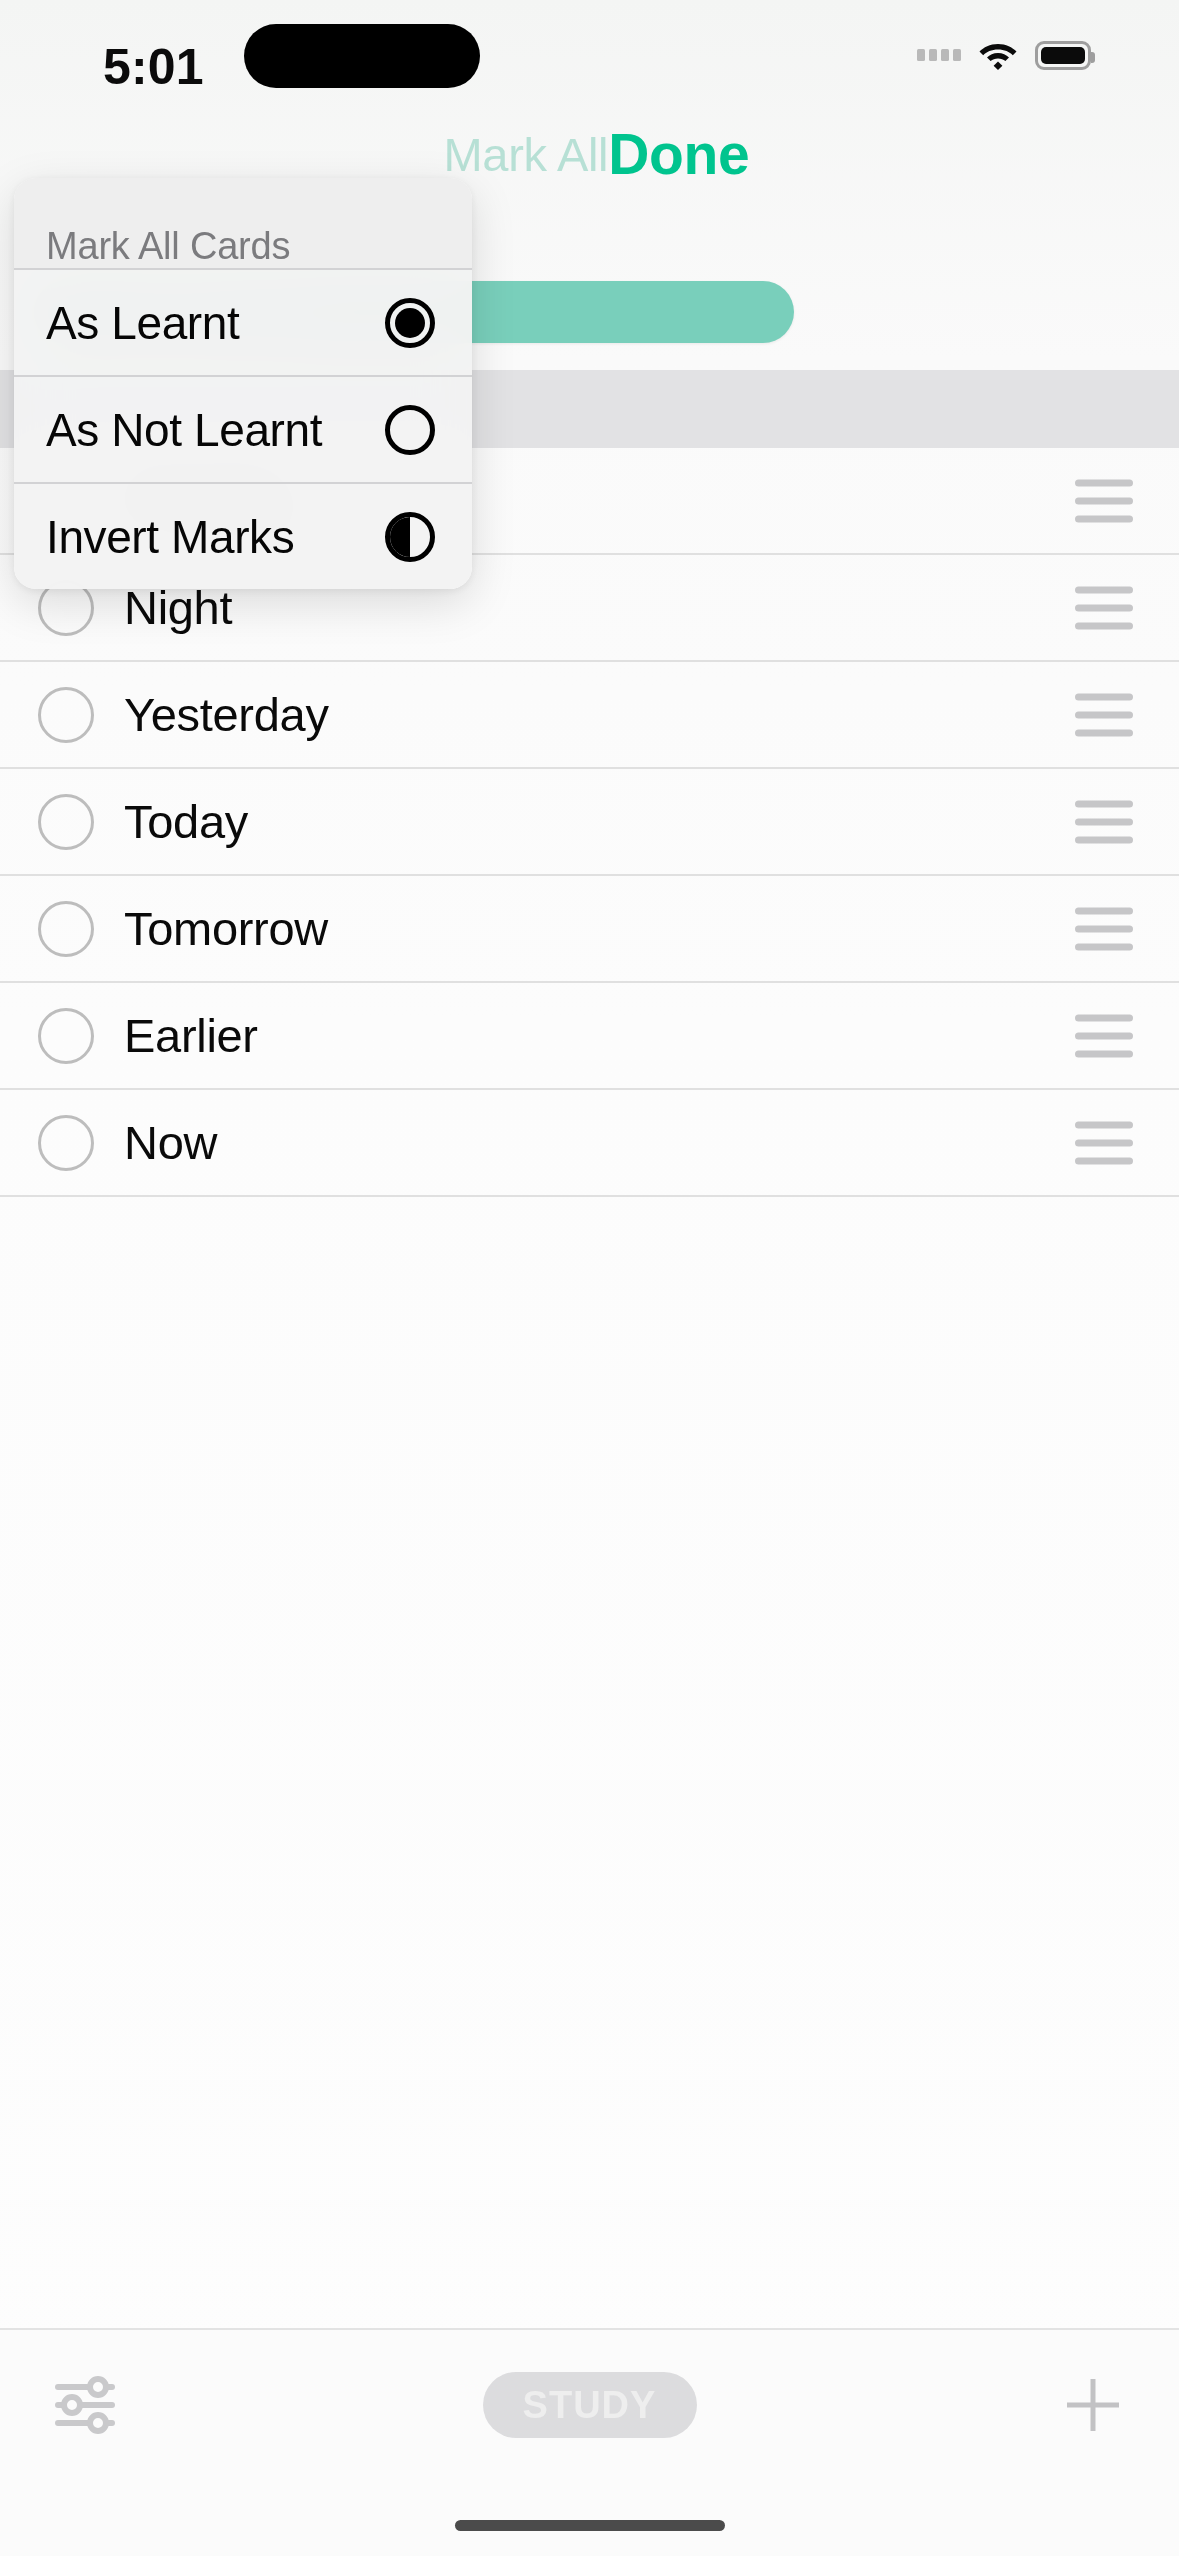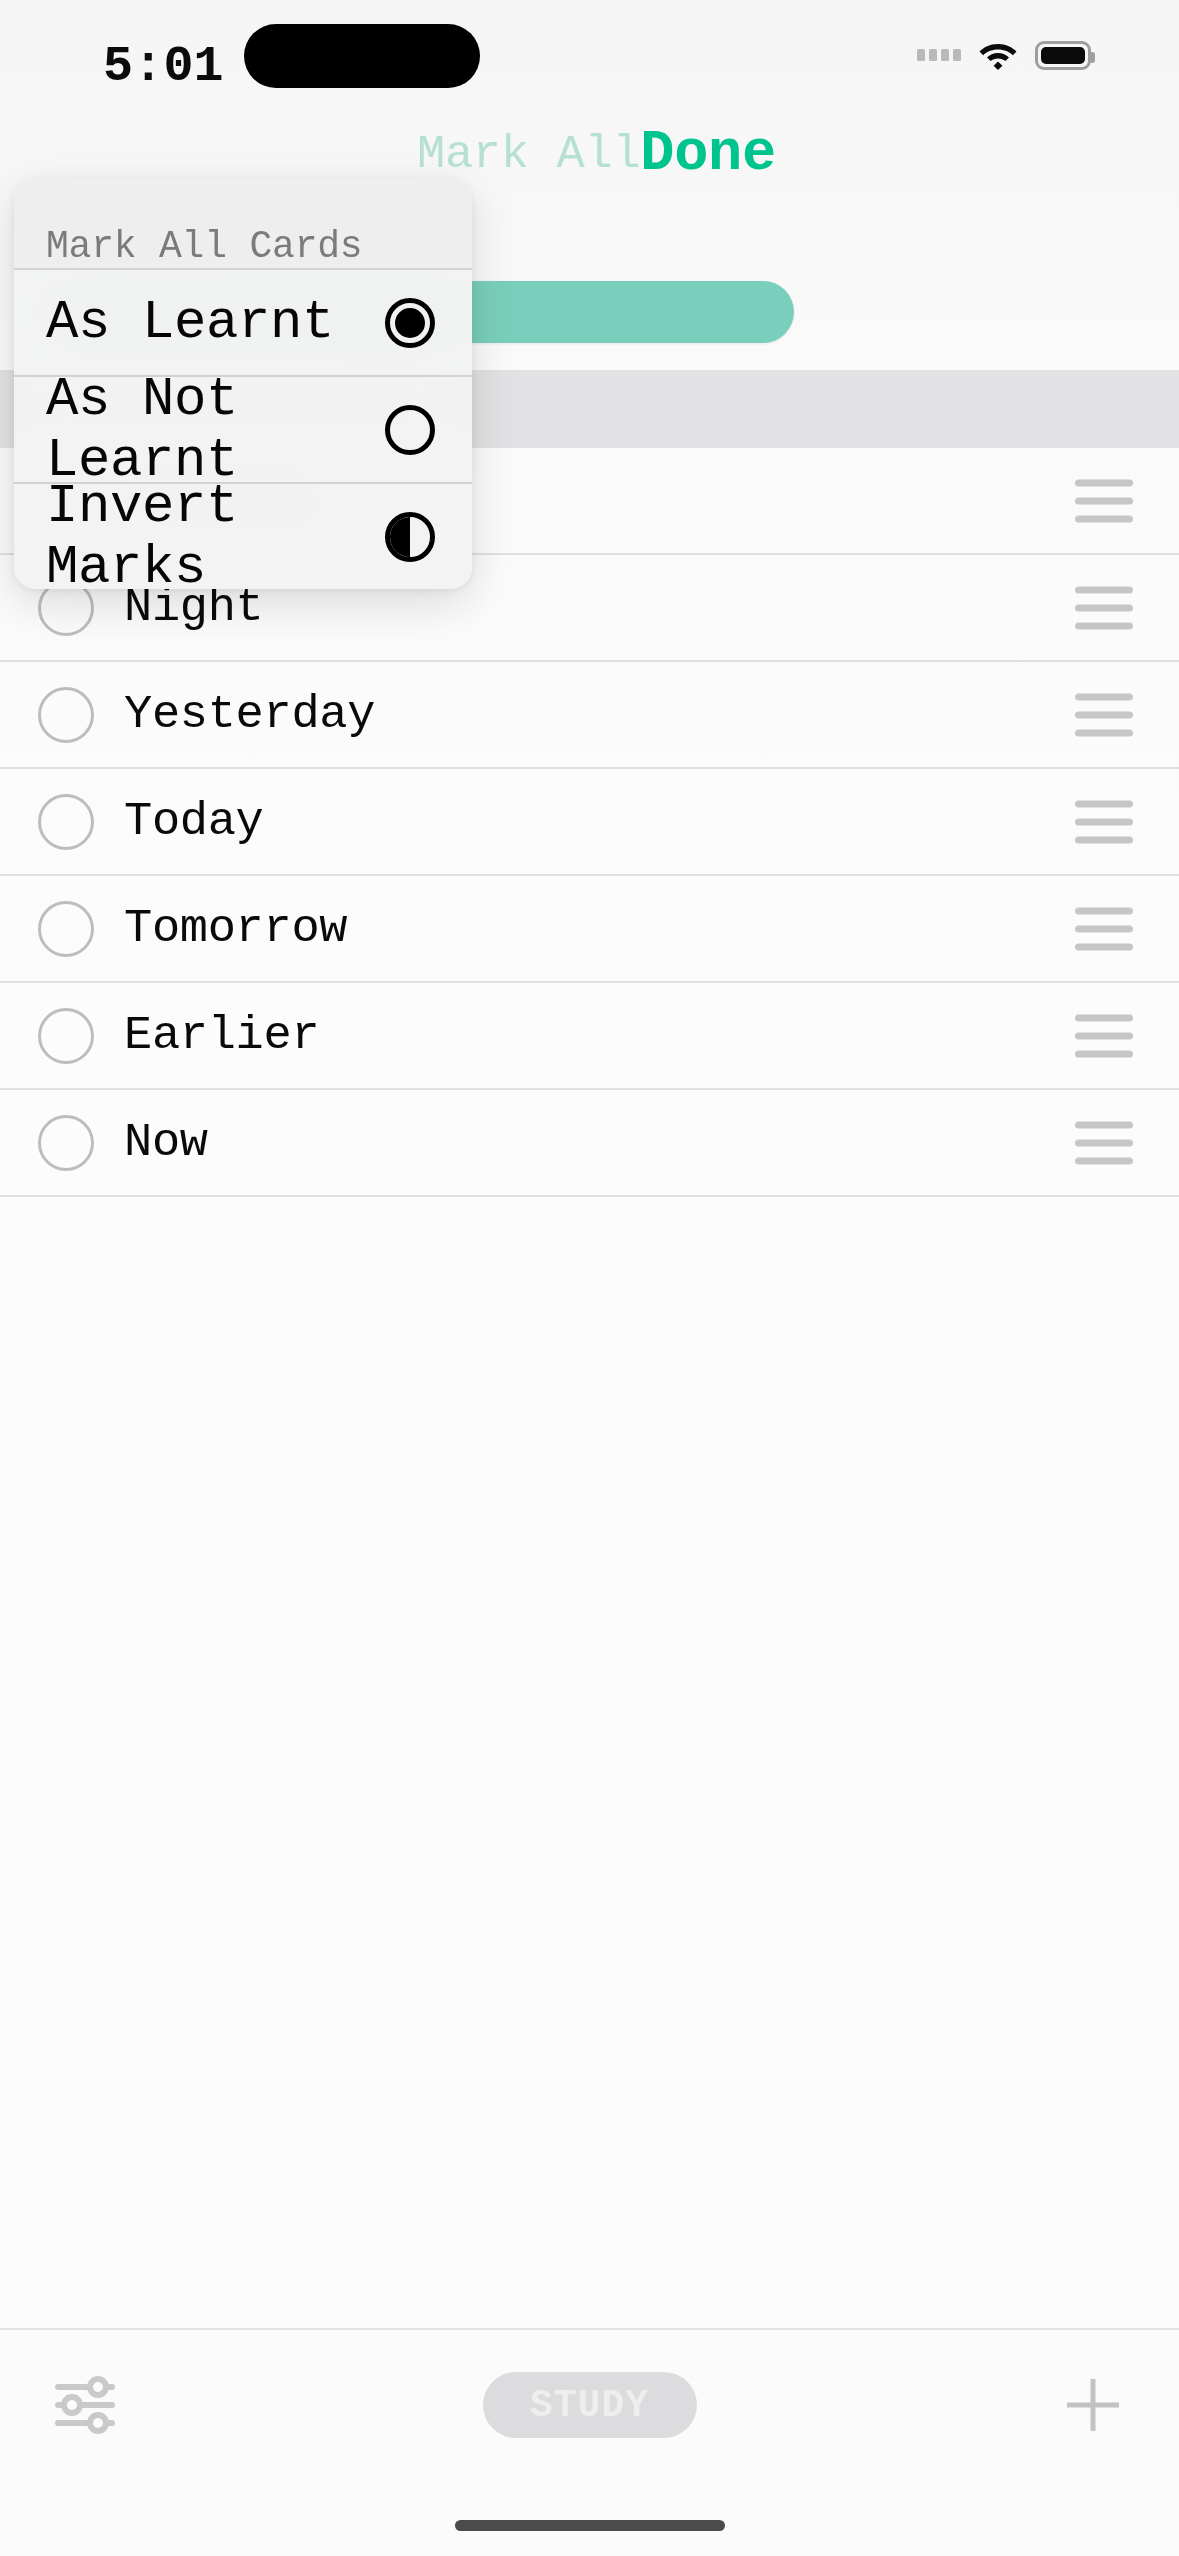--- a/index.html
+++ b/index.html
@@ -10,21 +10,20 @@
     overflow: hidden;
     font-family: "Liberation Sans", sans-serif;
     background: #f7f7f7;
   }
   .phone {
     position: relative;
     width: 1179px;
     height: 2556px;
     background: linear-gradient(180deg, #f4f5f4 0%, #fafafa 14%, #fcfcfc 40%, #fdfdfd 100%);
     overflow: hidden;
-    font-family: Liberation Mono, monospace;
   }
 
   
   .status-bar {
     position: absolute; top: 0; left: 0; right: 0;
     height: 130px;
     z-index: 40;
   }
   .status-time {
     position: absolute;
@@ -204,21 +203,21 @@
   }
   .menu-item {
     position: relative;
     height: 107px;
     display: flex; align-items: center;
     justify-content: space-between;
     padding: 0 36px 0 32px;
     border-top: 2px solid #d2d2d4;
   }
   .menu-item .mi-label {
-    font-size: 54px;
+    font-size: 46px;
     color: #060606;
     letter-spacing: -0.4px;
   }
   .mi-icon {
     flex: 0 0 auto;
     width: 52px; height: 52px;
     display: flex; align-items: center; justify-content: center;
   }
   
   .icon-radio-filled {

